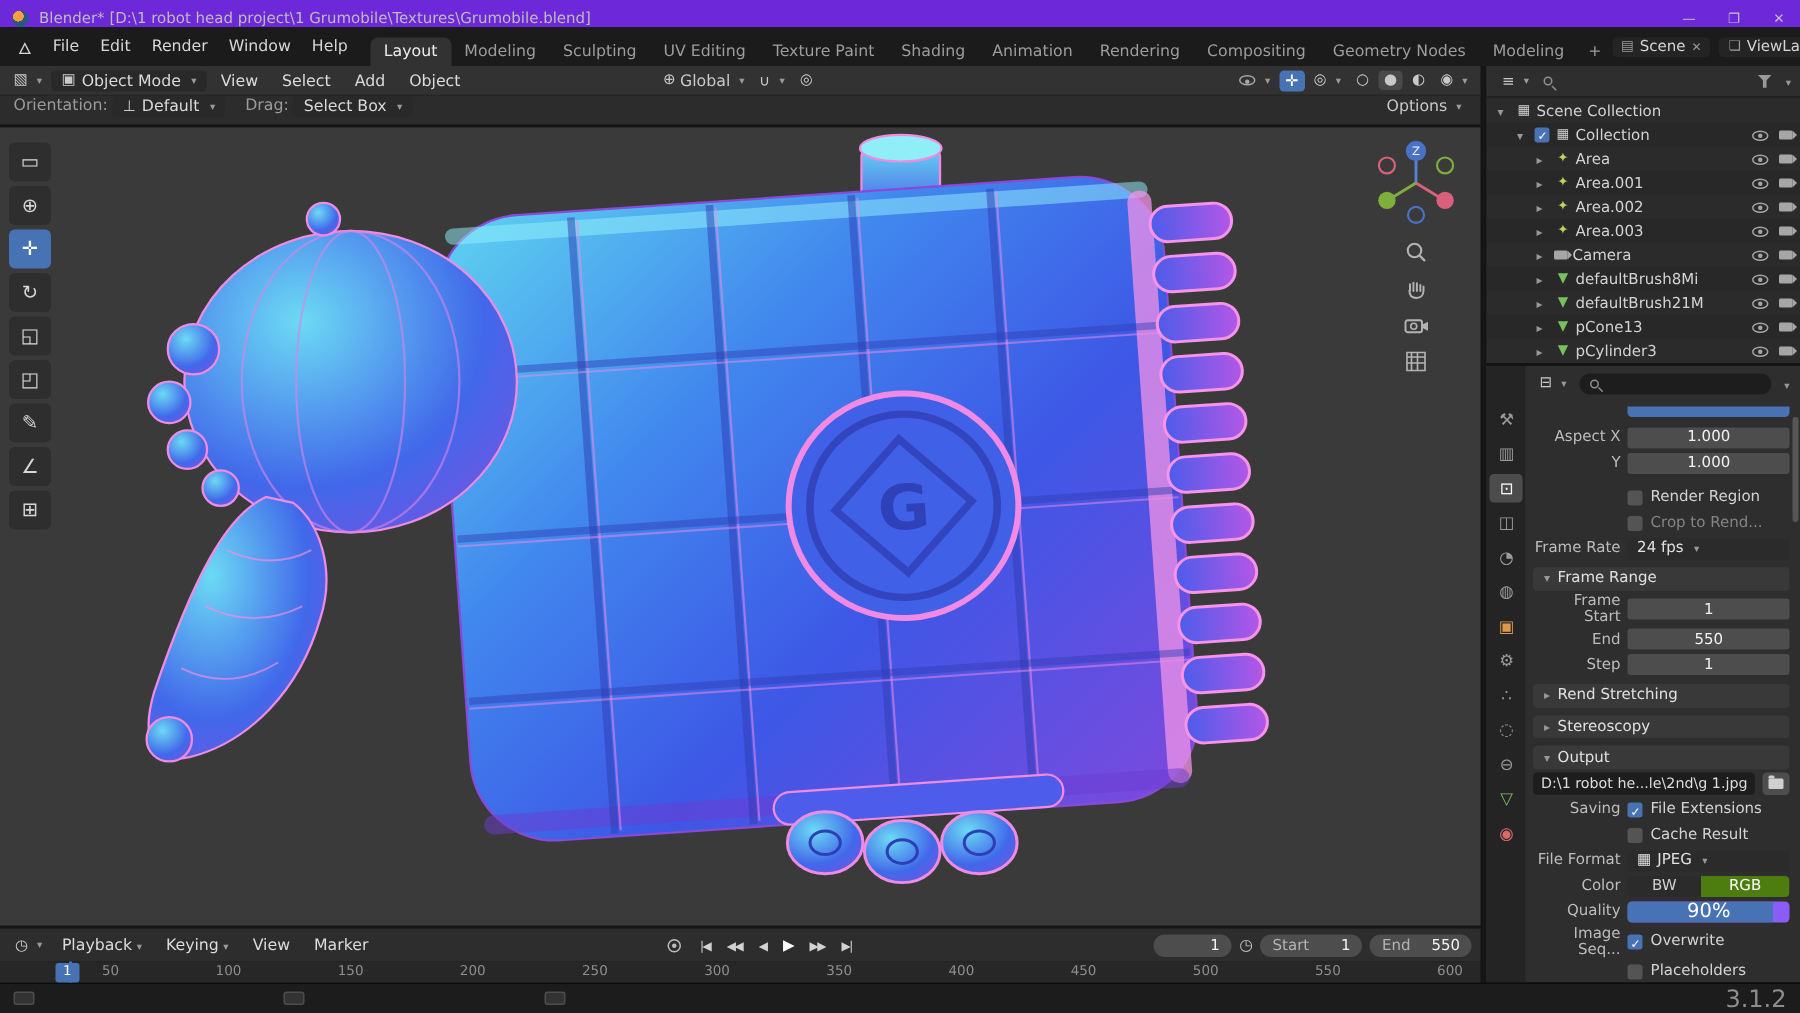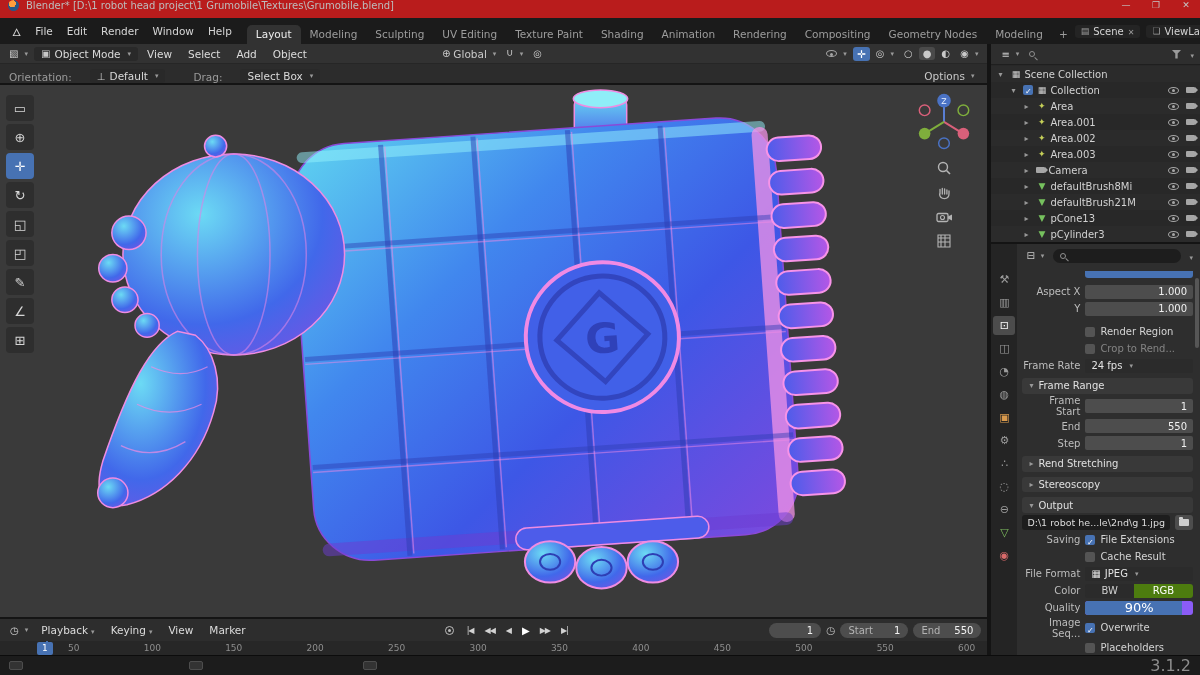--- a/index.html
+++ b/index.html
@@ -1,41 +1,41 @@
 <!DOCTYPE html>
 <html><head>
 <meta charset="utf-8">
 <style>
   *{margin:0;padding:0;box-sizing:border-box;user-select:none}
   html,body{width:1200px;height:675px;overflow:hidden;background:#141414;
     font-family:"DejaVu Sans","Liberation Sans",sans-serif;font-size:10.5px;color:#cfcfcf}
   .app{display:flex;flex-direction:column;width:1200px;height:675px}
 
   
-  .titlebar{flex:0 0 18px;background:#b91c1c;display:flex;align-items:flex-start;gap:7px;padding:0 8px;font-size:10px;color:#bdbdbd}
+  .titlebar{flex:0 0 18px;background:#6d28d9;display:flex;align-items:flex-end;gap:7px;padding:0 8px;font-size:10px;color:#bdbdbd}
   .blender-logo{width:11px;height:11px;border-radius:50%;
     background:radial-gradient(circle at 38% 34%,#ff9e3d 0 36%,#265787 37% 100%);flex:0 0 auto}
   .win-controls{margin-left:auto;display:flex;gap:18px;color:#c4c4c4;font-size:9px}
   .wc{width:12px;text-align:center}
 
   
   .topbar{flex:0 0 22px;background:#1b1b1b;display:flex;align-items:center;padding:0 5px;font-size:10.5px}
   .menu{padding:2px 7px;border-radius:3px;color:#d6d6d6}
   .tabs{display:flex;margin-left:8px;align-self:flex-end}
   .tab{padding:3px 9px 4px;color:#9d9d9d;font-size:10.5px;border-radius:5px 5px 0 0;white-space:nowrap}
   .tab.active{background:#323232;color:#ededed}
   .tab-add{padding:3px 7px 4px;color:#9d9d9d}
   .topbar-right{margin-left:auto;display:flex;align-items:center;gap:6px}
   .chip{display:flex;align-items:center;gap:4px;background:#242424;border-radius:3px;padding:1px 6px;font-size:10px;color:#d4d4d4}
   .chip .g{color:#9f9f9f;font-size:9px}
   .x-icon::after{content:"✕";font-size:8px;color:#9a9a9a}
 
   
   .vp-head1{flex:0 0 20px;background:#323232;display:flex;align-items:center;gap:2px;padding:0 5px;border-bottom:1px solid #262626}
-  .vp-head2{flex:0 0 21px;background:#2c2c2c;display:flex;align-items:flex-end;gap:18px;padding:0 9px;border-bottom:2px solid #141414}
+  .vp-head2{flex:0 0 21px;background:#2c2c2c;display:flex;align-items:flex-start;gap:3px;padding:0 9px;border-bottom:2px solid #141414}
   .hmenu{padding:1px 7px;border-radius:3px;color:#dcdcdc}
   .btn{display:flex;align-items:center;gap:4px;background:#292929;border-radius:3px;padding:1px 7px;color:#dadada}
   .btn .g,.ghost .g{color:#c9c9c9;font-size:10px}
   .ghost{display:flex;align-items:center;gap:3px;padding:1px 4px;border-radius:3px;color:#c9c9c9}
   .ghost.on{background:#4772b3;color:#fff}
   .ghost.pressed{background:#4a4a4a}
   .chev::after{content:"▾";font-size:7px;color:#9a9a9a;margin-left:3px}
   .lab{color:#9b9b9b}
 
   
@@ -95,21 +95,21 @@
   .ptab.active{background:#4c4c4c;color:#fafafa}
   .c-orange{color:#d99a4d}.c-green{color:#7fbf5f}.c-red{color:#d96a6a}
   .props-main{flex:1;display:flex;flex-direction:column;gap:2px;padding:4px 7px 0 5px;overflow:hidden;position:relative}
   .props-search{display:flex;align-items:center;gap:5px;height:16px;margin-bottom:2px}
   .search-box{flex:1;background:#1d1d1d;border-radius:8px;height:14px;display:flex;align-items:center;gap:4px;padding:0 7px}
   .i-mag{width:6px;height:6px;border:1.4px solid #8f8f8f;border-radius:50%;position:relative;flex:0 0 auto}
   .i-mag::after{content:"";position:absolute;left:4.5px;top:4.5px;width:4px;height:1.4px;background:#8f8f8f;transform:rotate(45deg);transform-origin:0 0}
   .i-funnel{width:10px;height:9px;background:#9a9a9a;clip-path:polygon(0 0,100% 0,62% 45%,62% 100%,38% 100%,38% 45%);flex:0 0 auto}
   .prow{display:flex;align-items:center;gap:5px;min-height:15px}
   .plabel{width:58px;text-align:right;color:#bdbdbd;font-size:10px;flex:0 0 auto}
-  .pfield{flex:1;background:#4d4d4d;border-radius:2px;height:14px;display:flex;align-items:center;justify-content:flex-end;padding:0 6px;font-size:10px;color:#f0f0f0}
+  .pfield{flex:1;background:#4d4d4d;border-radius:2px;height:14px;display:flex;align-items:center;justify-content:center;padding:0 6px;font-size:10px;color:#f0f0f0}
   .pfield.menu{background:#2b2b2b;justify-content:flex-start;gap:4px;color:#e2e2e2}
   .partial{flex:1;height:7px;background:#4772b3;border-radius:0 0 3px 3px}
   .psec{height:17px;background:#393939;border-radius:3px;display:flex;align-items:center;gap:5px;padding:0 7px;font-size:10px;color:#e0e0e0;margin-top:3px}
   .psec .disc{width:auto}
   .cklabel{font-size:10px;color:#d4d4d4}.cklabel.dim{color:#848484}
   .seg{flex:1;display:flex;border-radius:3px;overflow:hidden;height:14px;font-size:10px}
   .seg .opt{text-align:center;background:#2b2b2b;line-height:14px;color:#cfcfcf}
   .seg .opt.sel{background:#4d7c0f;color:#fff}
   .slider{flex:1;height:14px;background:#8b5cf6;border-radius:3px;position:relative;overflow:hidden;font-size:13px}
   .slider .fill{position:absolute;left:0;top:0;bottom:0;background:#4772b3}

